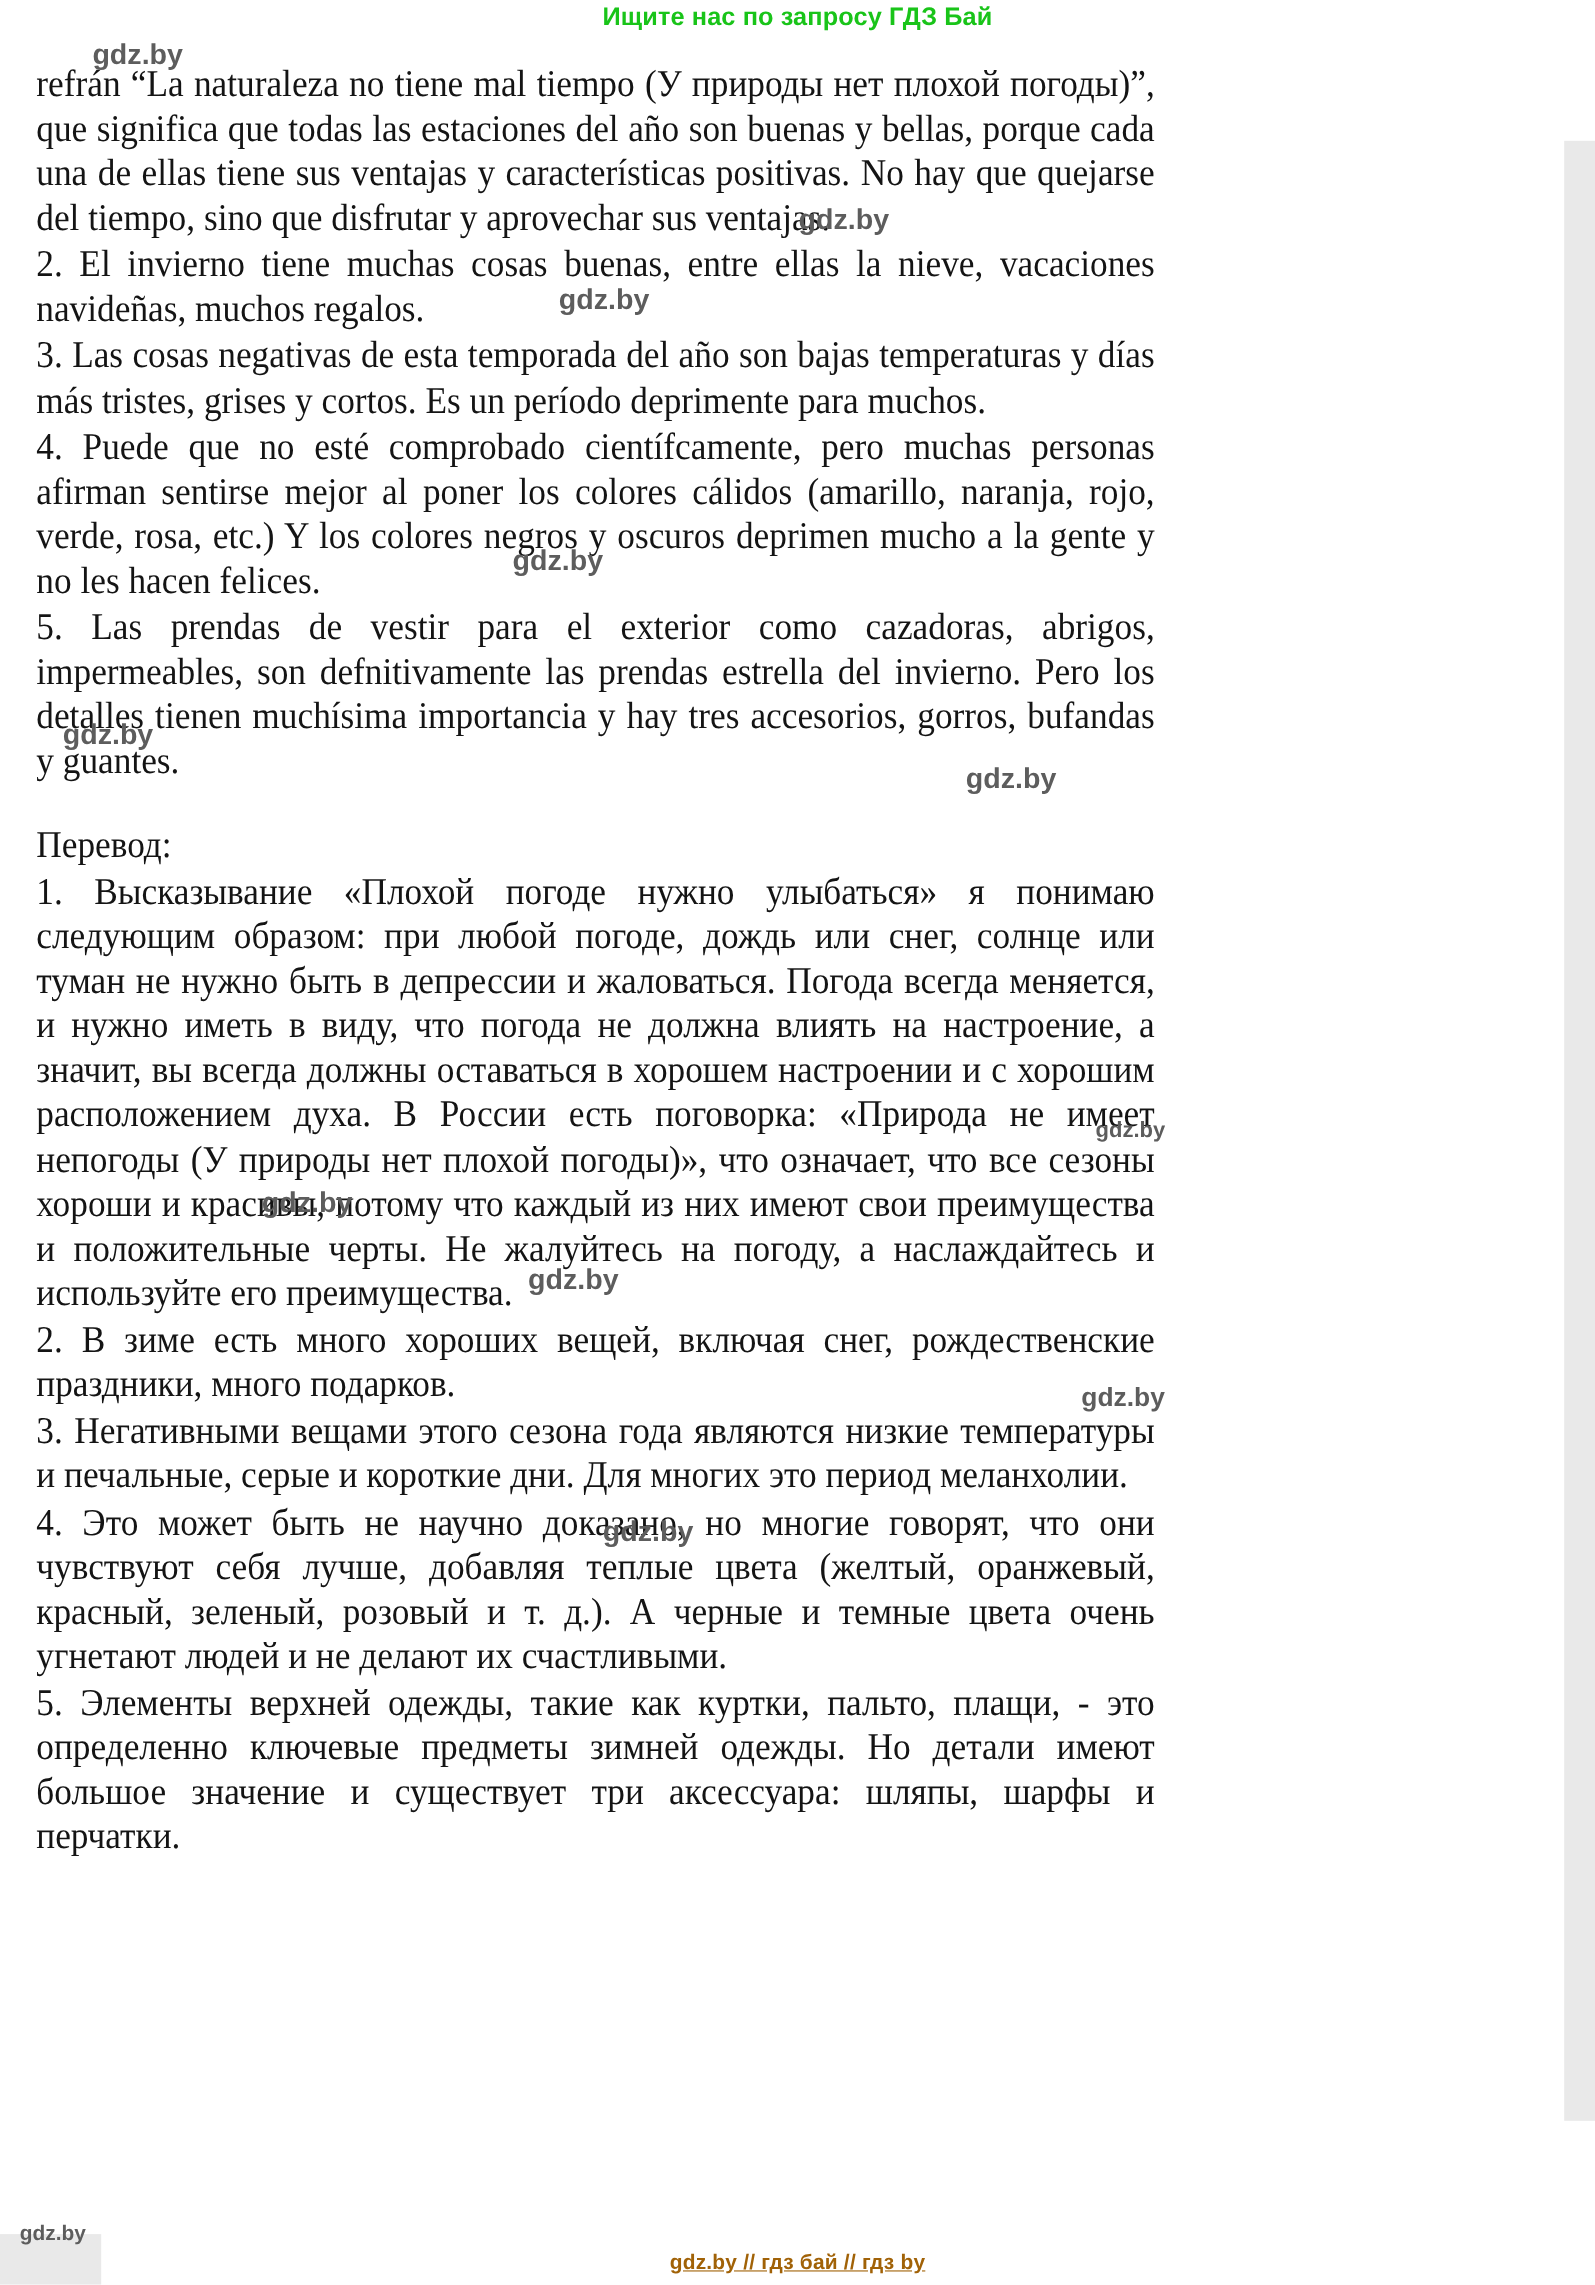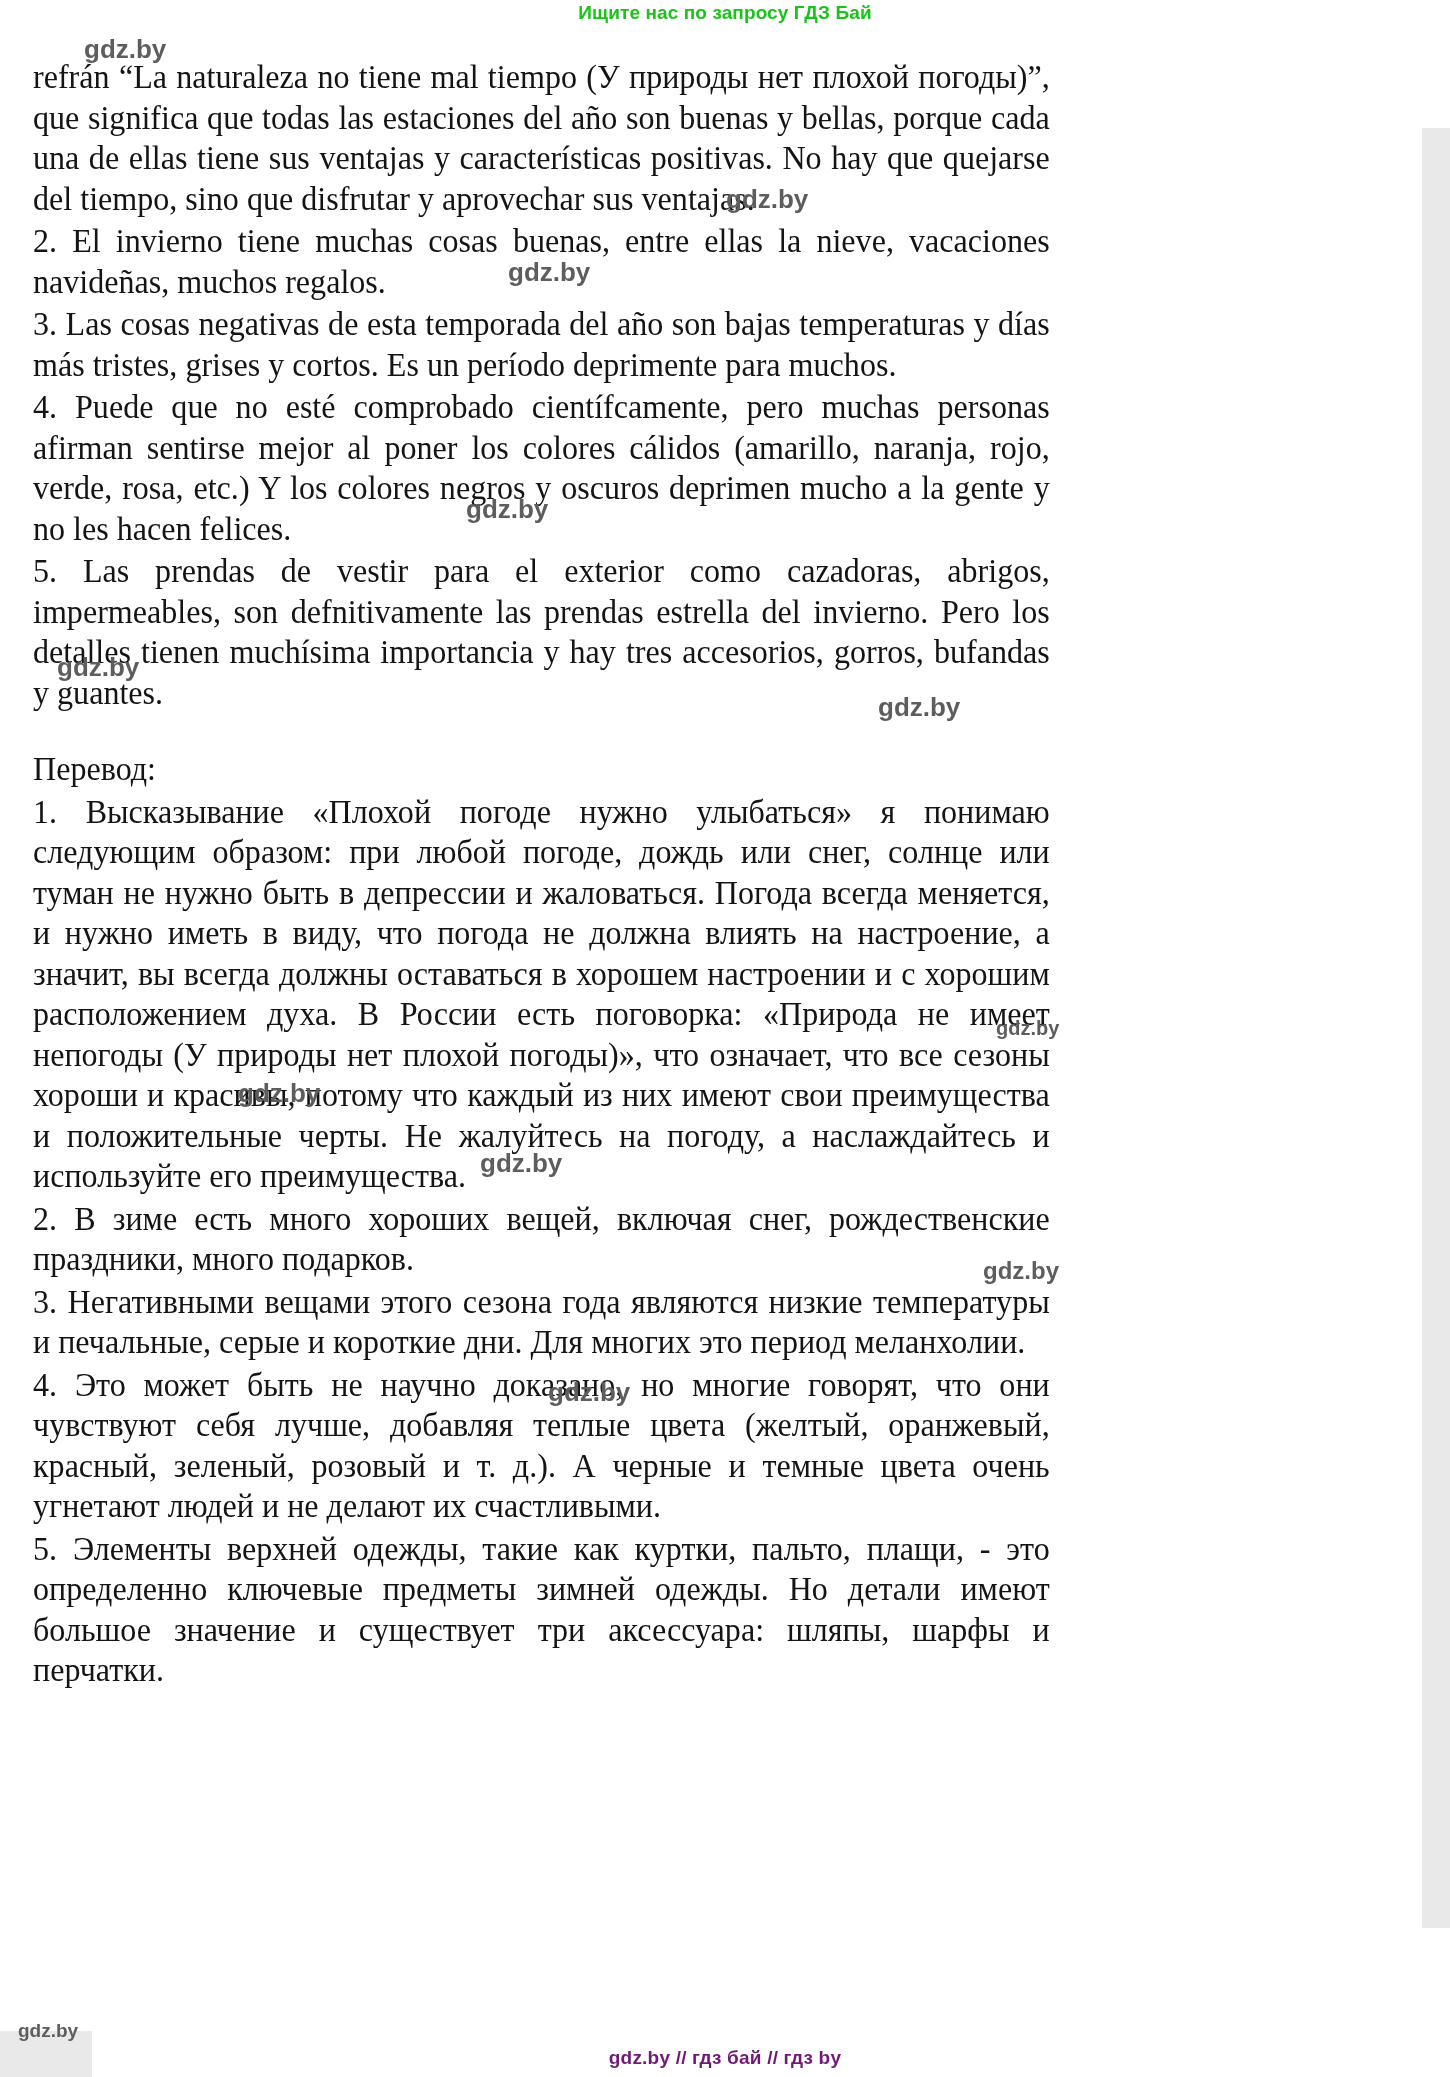--- a/index.html
+++ b/index.html
@@ -34,21 +34,21 @@
   }
 
   
   .top-promo {
     position: absolute;
     top: 2px;
     left: 0;
     width: 1450px;
     text-align: center;
     font-family: "Liberation Sans", sans-serif;
-    font-size: 19px;
+    font-size: 23px;
     font-weight: bold;
     color: #19c419;
     letter-spacing: 0.1px;
   }
 
   
   .page-body {
     position: absolute;
     top: 56px;
     left: 33px;
@@ -146,13 +146,13 @@
     <div class="wm" style="left: 57px; top: 652px; font-size: 26px; color: rgb(93, 93, 93);">gdz.by</div>
     <div class="wm" style="left: 878px; top: 692px; font-size: 26px; color: rgb(93, 93, 93);">gdz.by</div>
     <div class="wm" style="left: 996px; top: 1017px; font-size: 20px; color: rgb(93, 93, 93);">gdz.by</div>
     <div class="wm" style="left: 238px; top: 1078px; font-size: 26px; color: rgb(93, 93, 93);">gdz.by</div>
     <div class="wm" style="left: 480px; top: 1148px; font-size: 26px; color: rgb(93, 93, 93);">gdz.by</div>
     <div class="wm" style="left: 983px; top: 1257px; font-size: 24px; color: rgb(93, 93, 93);">gdz.by</div>
     <div class="wm" style="left: 548px; top: 1377px; font-size: 26px; color: rgb(93, 93, 93);">gdz.by</div>
     <div class="wm" style="left: 18px; top: 2020px; font-size: 19px; color: rgb(93, 93, 93);">gdz.by</div>
   </div>
 
-<div class="footer-links" style="color: #701a75;">gdz.by  //  гдз бай  //  гдз by</div>
+<div class="footer-links" style="color: #a16207; text-decoration: underline;">gdz.by  //  гдз бай  //  гдз by</div>
 
 </body></html>

